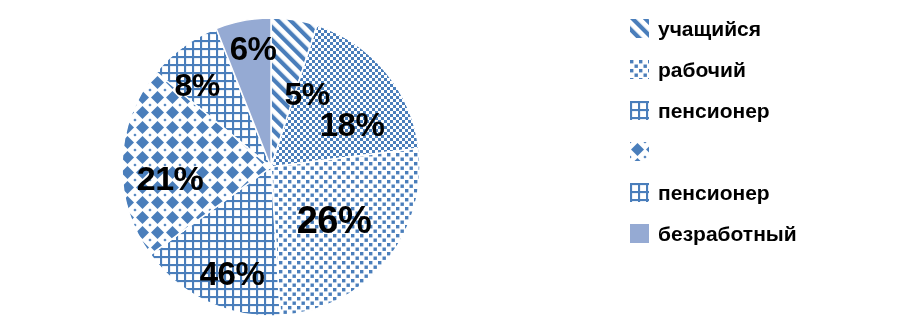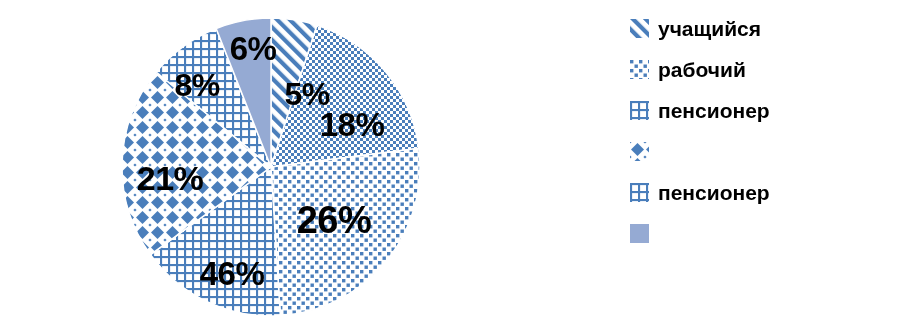--- a/index.html
+++ b/index.html
@@ -151,16 +151,17 @@
       <div class="legend-row">
         <svg class="legend-swatch" viewBox="0 0 19 19">
           <rect x="0" y="0" width="19" height="19" fill="url(#pat-fine-grid)"></rect>
         </svg>
         <span class="legend-label">пенсионер</span>
       </div>
       <div class="legend-row">
         <svg class="legend-swatch" viewBox="0 0 19 19">
           <rect x="0" y="0" width="19" height="19" fill="url(#pat-solid)"></rect>
         </svg>
+        <span class="legend-label">безработный</span>
       </div>
     </div>
 
 </div>
 
 </body></html>

